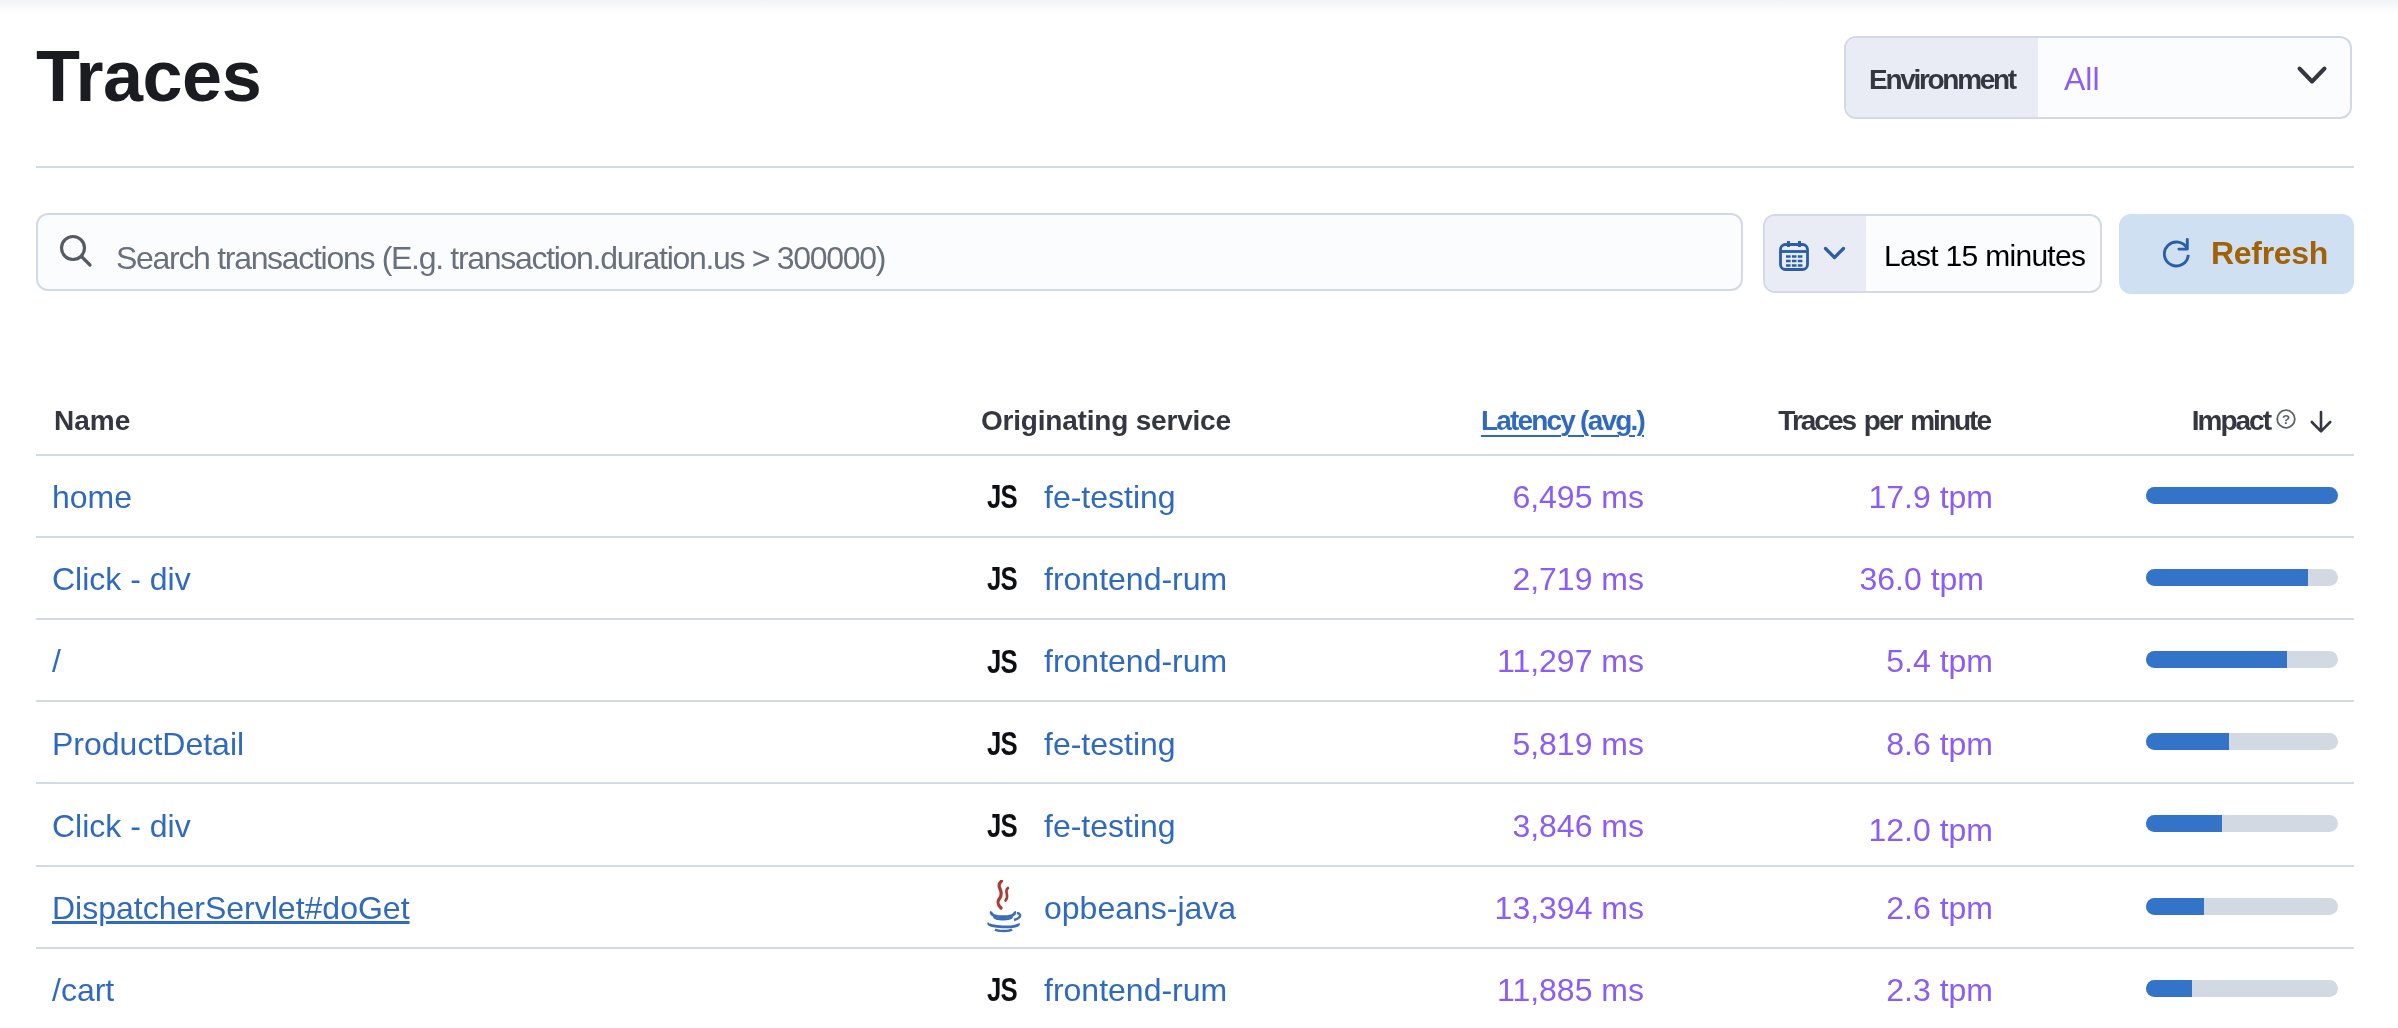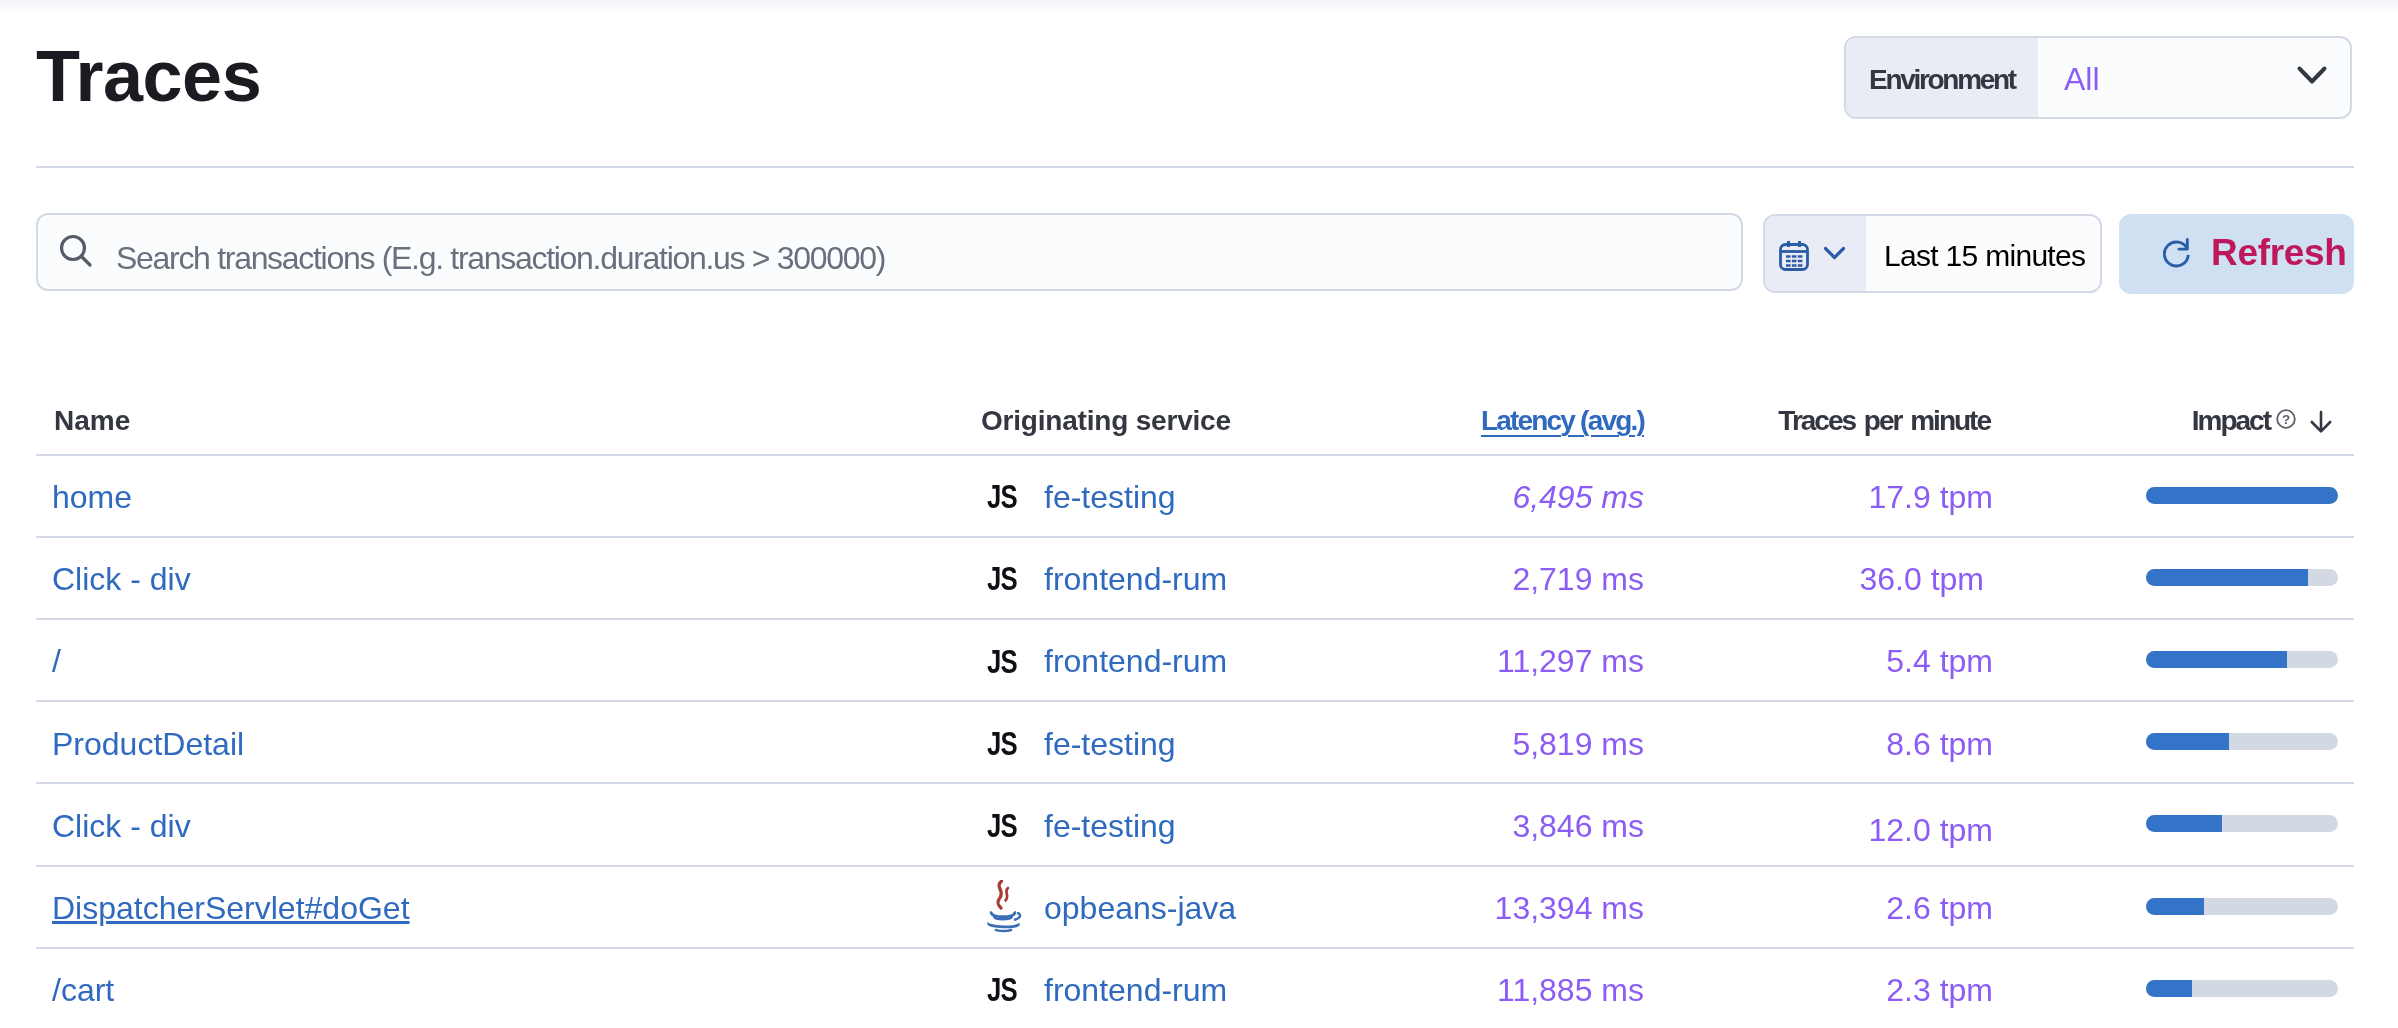--- a/index.html
+++ b/index.html
@@ -38,38 +38,38 @@
   </svg>
 <svg class="abs" style="left:1823px;top:246px;" width="24" height="16" viewBox="0 0 24 16">
     <path d="M2.5 2.5 L11.5 11.5 L20.5 2.5" fill="none" stroke="#2a5ca8" stroke-width="3.2" stroke-linecap="round" stroke-linejoin="round"></path>
   </svg>
 <div class="abs" style="left:1884px;top:240.6px;font-size:30px;line-height:30px;letter-spacing:-0.7px;color:#000000;">Last 15 minutes</div>
 <div class="abs" style="left:2119px;top:214px;width:235px;height:80px;border-radius:12px;background:#cfe0f2;"></div>
 <svg class="abs" style="left:2163px;top:238px;" width="29" height="31" viewBox="0 0 29 31">
     <path d="M24.3 11.1 A12 12 0 1 0 25.3 16.8" fill="none" stroke="#2a5fa7" stroke-width="2.9"></path>
     <path d="M24.3 1.5 V11.1 H15.9" fill="none" stroke="#2a5fa7" stroke-width="2.9" stroke-linecap="round" stroke-linejoin="round"></path>
   </svg>
-<div class="abs" style="left:2211px;top:239.0px;font-size:37px;line-height:28px;font-weight:700;letter-spacing:-0.3px;color:#be185d;">Refresh</div>
+<div class="abs" style="left:2211px;top:239.0px;font-size:32px;line-height:28px;font-weight:700;letter-spacing:-0.3px;color:#a16207;">Refresh</div>
 <div class="abs hdr" style="left:54px;top:407.3px;">Name</div>
 <div class="abs hdr" style="left:981px;top:407.3px;letter-spacing:-0.2px;">Originating service</div>
 <div class="abs hdr" style="right:754px;top:407.3px;letter-spacing:-1.8px;color:#2f6abf;text-decoration:underline;text-decoration-thickness:2px;text-underline-offset:5px;">Latency (avg.)</div>
 <div class="abs hdr" style="right:408px;top:407.3px;letter-spacing:-2px;word-spacing:3px;margin-left:17px;">Traces per minute</div>
 <div class="abs hdr" style="right:128px;top:407.3px;letter-spacing:-2px;">Impact</div>
 <svg class="abs" style="left:2276px;top:409px;" width="20" height="20" viewBox="0 0 20 20">
     <circle cx="10" cy="10" r="8.8" fill="none" stroke="#5a616d" stroke-width="1.8"></circle>
     <text x="10" y="14.9" font-size="13.5" font-weight="700" text-anchor="middle" fill="#5a616d" font-family="Liberation Sans,sans-serif">?</text>
   </svg>
 <svg class="abs" style="left:2308px;top:409px;" width="26" height="26" viewBox="0 0 26 26">
     <path d="M13 3 V21.5 M3.8 13 L13 22.3 L22.2 13" fill="none" stroke="#343741" stroke-width="2.6" stroke-linecap="round" stroke-linejoin="round"></path>
   </svg>
 <div class="sep" style="top:453.5px;"></div>
 <div class="abs lnk" style="left:52px;top:481.0px;">home</div>
 <div class="abs js" style="left:987px;top:480.2px;">JS</div>
 <div class="abs lnk" style="left:1044px;top:481.0px;">fe-testing</div>
-<div class="abs val" style="right:754px;top:481.0px;font-style:italic;">6,495 ms</div>
+<div class="abs val" style="right:754px;top:481.0px;">6,495 ms</div>
 <div class="abs val" style="right:405px;top:481.0px;">17.9 tpm</div>
 <div class="bar" style="top:486.6px;">
     <div class="fill" style="width:192.0px;"></div>
   </div>
 <div class="sep" style="top:535.7px;"></div>
 <div class="abs lnk" style="left:52px;top:563.2px;">Click - div</div>
 <div class="abs js" style="left:987px;top:562.4px;">JS</div>
 <div class="abs lnk" style="left:1044px;top:563.2px;">frontend-rum</div>
 <div class="abs val" style="right:754px;top:563.2px;">2,719 ms</div>
 <div class="abs val" style="right:414px;top:563.2px;">36.0 tpm</div>

